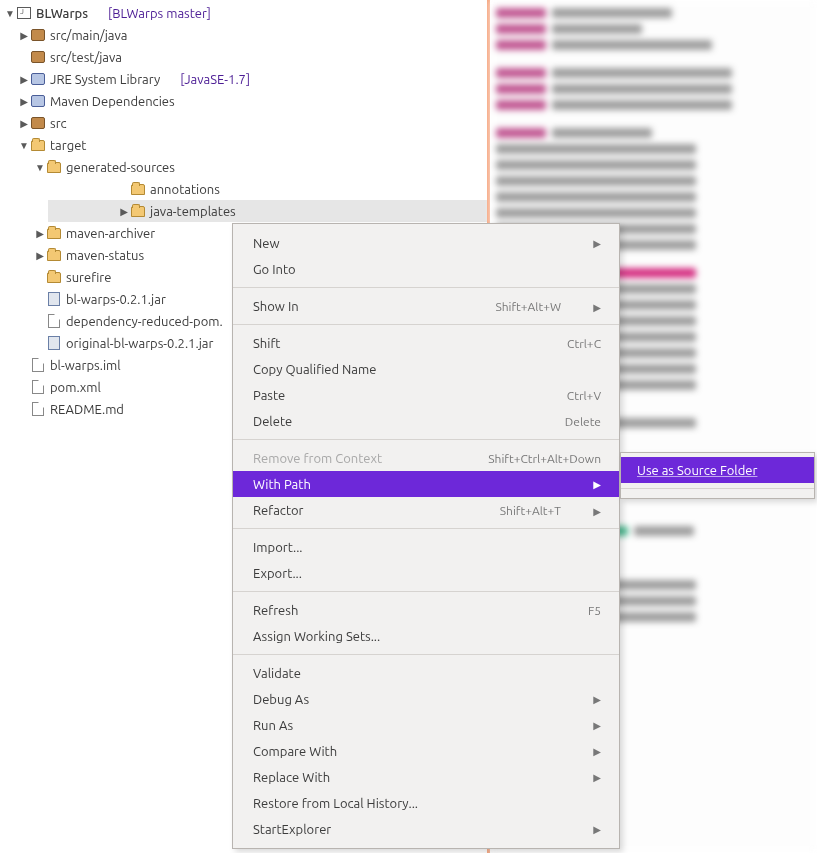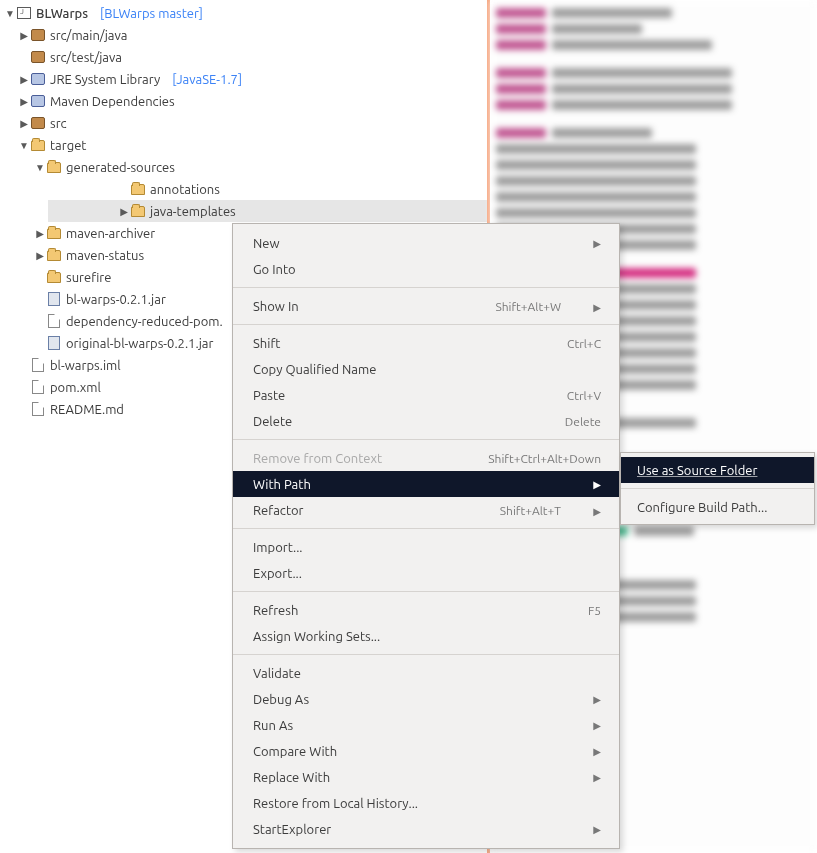--- a/index.html
+++ b/index.html
@@ -5,38 +5,38 @@
   * { margin: 0; padding: 0; box-sizing: border-box; font-family: "Ubuntu", "Segoe UI", sans-serif; font-size: 13px; }
   body { background: #fff; position: relative; width: 817px; height: 853px; overflow: hidden; color: #3c3c3c; }
   .layout { display: flex; height: 100%; }
   .tree-pane { width: 490px; background: #fff; border-right: 3px solid #f6a27a; padding-top: 2px; }
   .code-pane { flex: 1; background: #fdfdfd; filter: blur(3px); opacity: 0.8; padding: 6px 6px; overflow: hidden; }
   .tree-row { display: flex; align-items: center; height: 22px; padding-left: 4px; white-space: nowrap; }
   .tree-row.sel { background: #e6e6e6; }
   .tw { width: 12px; display:inline-flex; justify-content:center; align-items:center; color:#5a5a5a; font-size:10px; cursor:pointer; }
   .ico { width: 16px; height:16px; display:inline-flex; justify-content:center; align-items:center; margin-right: 4px; }
   .lbl { color:#3c3c3c; }
-  .anno { color:#3b82f6; margin-left:12px; }
+  .anno { color:#4c1d95; margin-left:20px; }
   .ind1 { padding-left: 18px; } .ind2 { padding-left: 34px; } .ind3 { padding-left: 70px; margin-left: 48px; }
   .folder-open { width:14px; height:11px; background:#f3c873; border:1px solid #b48a34; border-radius:2px 2px 0 0; position:relative; }
   .folder-open:before { content:""; position:absolute; top:-3px; left:0; width:6px; height:3px; background:#f3c873; border:1px solid #b48a34; border-bottom:none; border-radius:2px 2px 0 0; }
   .file-ic { width:12px; height:14px; background:#fff; border:1px solid #888; position:relative; }
   .file-ic:before { content:""; position:absolute; right:-1px; top:-1px; border:3px solid transparent; border-right-color:#fff; border-top-color:#fff; }
   .jar-ic { width:12px; height:14px; background:#e1e6ee; border:1px solid #6a7fa6; }
   .lib-ic { width:14px; height:12px; background:#b7c6e4; border:1px solid #4a5e98; border-radius:2px; }
   .pkg-ic { width:14px; height:12px; background:#c28a4b; border:1px solid #7a542a; border-radius:2px; }
   .proj-ic { width:14px; height:12px; background:#fff; border:1px solid #5a5a5a; position:relative; }
   .proj-ic:after{content:"J"; font-size:8px; color:#5a5a5a; position:absolute; left:2px; top:-1px;}
   
   .menu { position:absolute; background:#f2f1f0; border:1px solid #b8b4b0; box-shadow: 3px 3px 6px rgba(0,0,0,0.15); padding: 6px 0; }
   .mi { display:flex; align-items:center; justify-content:space-between; height:26px; padding: 0 18px 0 20px; color:#3c3c3c; cursor:default; }
   .mi.disabled { color:#a8a8a8;text-align:center; }
   .mi .accel { color:#787878; font-size:12px; margin-left: 30px; }
   .mi .sub { color:#787878; margin-left: 30px; font-size:10px; }
-  .mi.hl { background:#0f172a; color:#fff; }
+  .mi.hl { background:#6d28d9; color:#fff; }
   .mi.hl .accel, .mi.hl .sub { color:#fff; }
   .sep { height:1px; background:#d6d3d0; margin:5px 0; }
   .submenu { position:absolute; background:#f2f1f0; border:1px solid #b8b4b0; box-shadow: 3px 3px 6px rgba(0,0,0,0.15); padding:4px 0; }
   .submenu .mi { padding: 0 22px 0 16px; }
   
   .cline { height:14px; margin:2px 0; display:flex; gap:6px; }
   .kw { background:#b33079; height:10px; border-radius:2px; width:50px; }
   .tx { background:#888; height:10px; border-radius:2px; width:140px; }
   .com { background:#6aa7d8; height:10px; border-radius:2px; width:170px; }
   .str { background:#5aa15a; height:10px; border-radius:2px; width:90px; }
@@ -411,16 +411,13 @@
       <span class="sub">▶</span>
     </div>
 
 </div>
 
 <div class="submenu" style="left:620px; top:452px; width:195px;">
   <div class="mi hl">
       <span style="text-decoration:underline; text-decoration-color:rgba(255,255,255,0.6);">Use as Source Folder</span>
     </div>
   <div class="sep"></div>
-  <div class="mi">
-      <span>Configure Build Path...</span>
-    </div>
 </div>
 
 </body></html>

